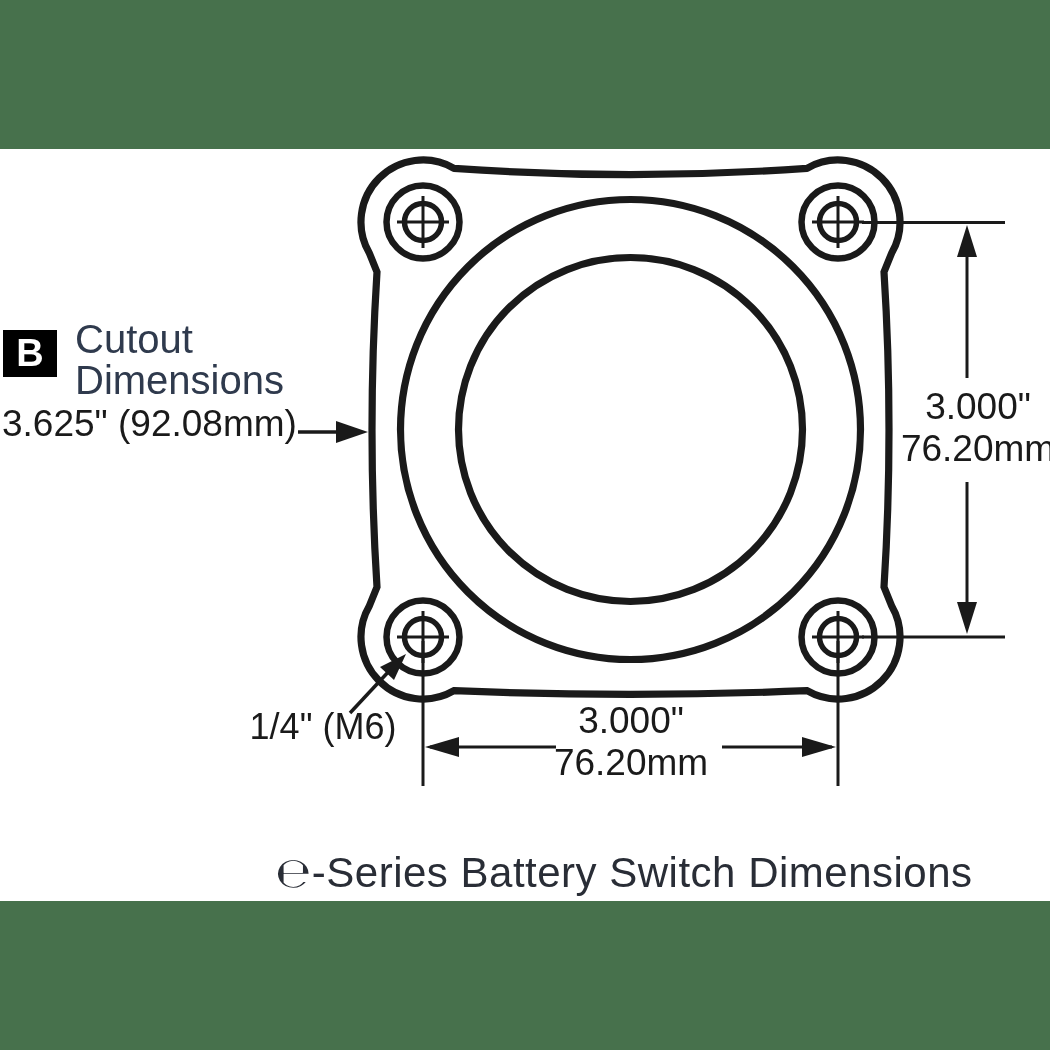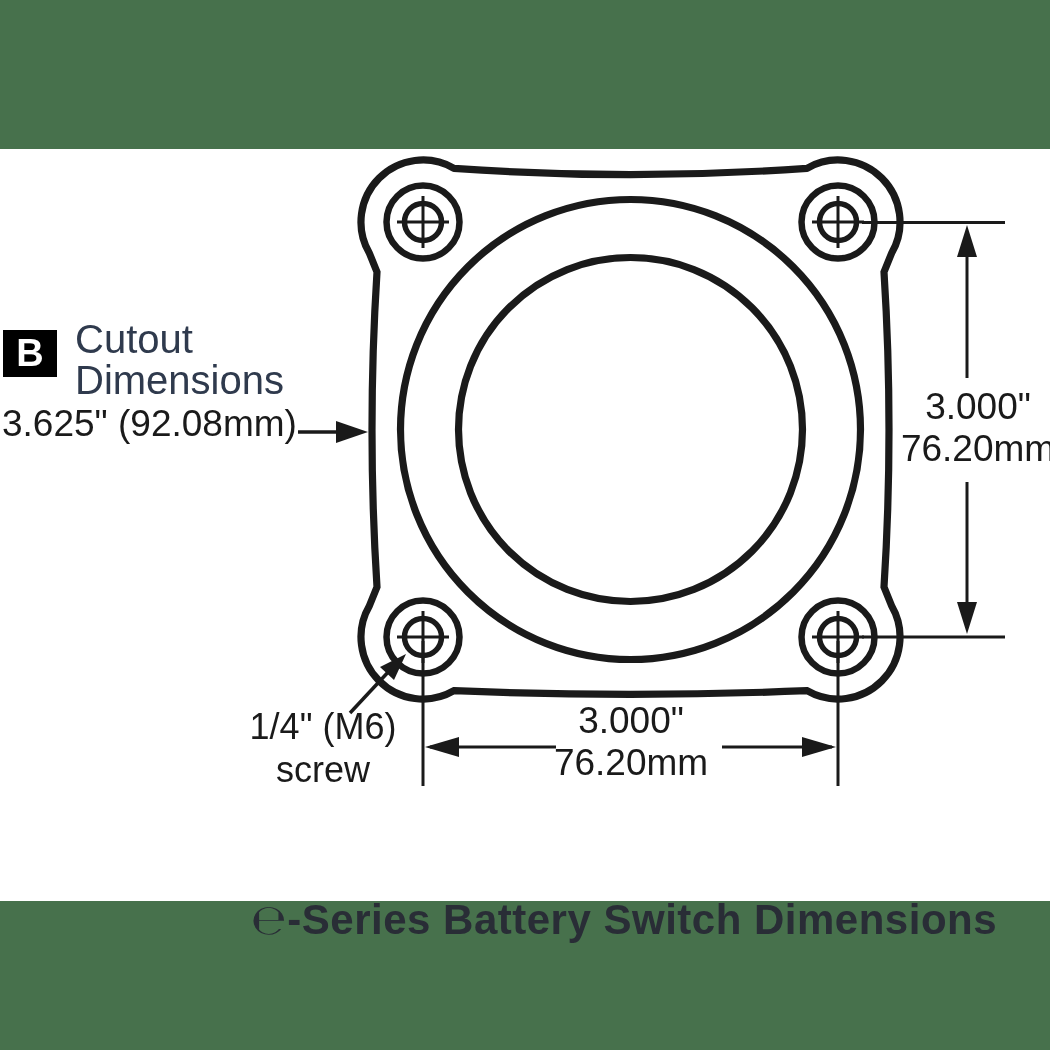--- a/index.html
+++ b/index.html
@@ -35,22 +35,22 @@
     position:absolute; left:2px; top:404px;
     font-size:37px; line-height:40px; color:var(--ink, #1a1a1a); white-space:nowrap;
   }
   #screw-label {
     position:absolute; left:323px; top:705px; transform:translateX(-50%);
     font-size:36px; line-height:43px; text-align:center;
     color:var(--ink, #1a1a1a); white-space:nowrap;
   }
   #figure-title {
     position:absolute; left:624px; top:848px; transform:translateX(-50%);
-    font-size:42px; font-weight:bold; letter-spacing:0.5px;
-    color:var(--title-color, #292d36); white-space:nowrap;margin-top:47px;
+    font-size:42px; font-weight:normal; letter-spacing:0.5px;
+    color:var(--title-color, #292d36); white-space:nowrap;
   }
   #figure-title .e-glyph { font-family:"DejaVu Sans", sans-serif; }
   svg .ink-stroke { stroke:var(--ink, #1a1a1a); fill:none; }
   svg .ink-fill   { fill:var(--ink, #1a1a1a); stroke:none; }
 </style>
 </head>
 <body>
 
 <div id="page">
 
@@ -143,18 +143,17 @@
     <div>76.20mm</div>
   </div>
 
   <div class="dim-text" style="left:631px; top:700px;">
     <div>3.000"</div>
     <div>76.20mm</div>
   </div>
 
   <div id="screw-label">
     <div>1/4" (M6)</div>
-    <div>screw</div>
   </div>
 
   <div id="figure-title"><span class="e-glyph">℮</span><span>-Series Battery Switch Dimensions</span></div>
 
 </div>
 
 </body></html>

